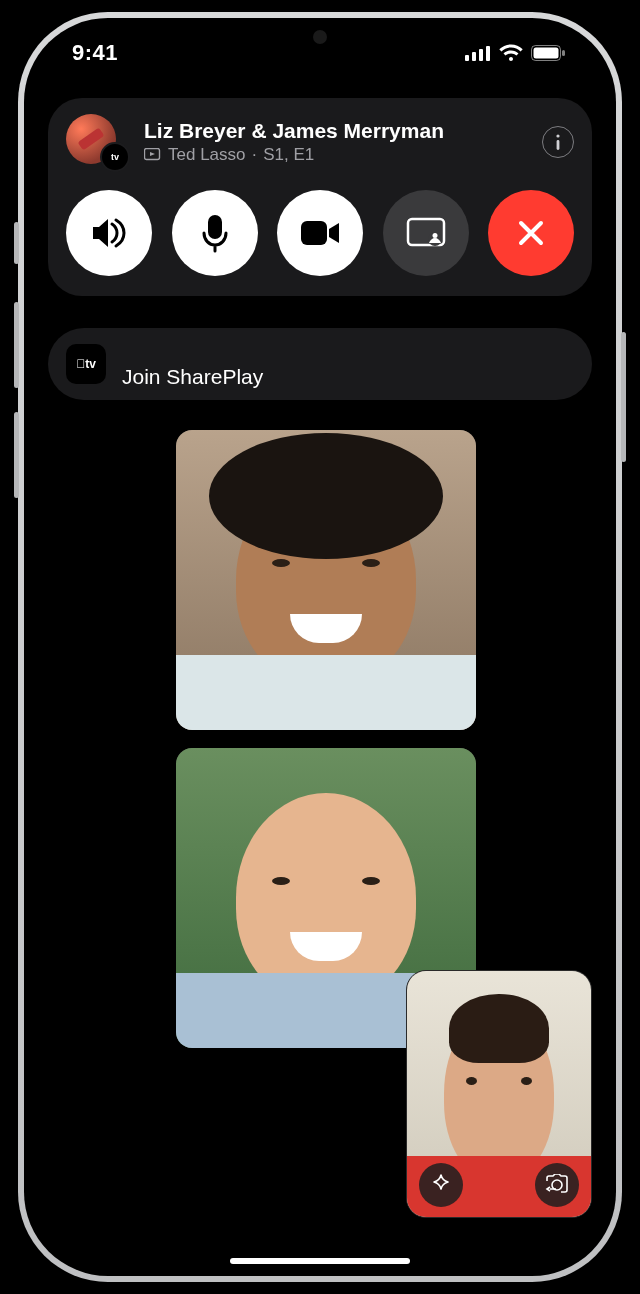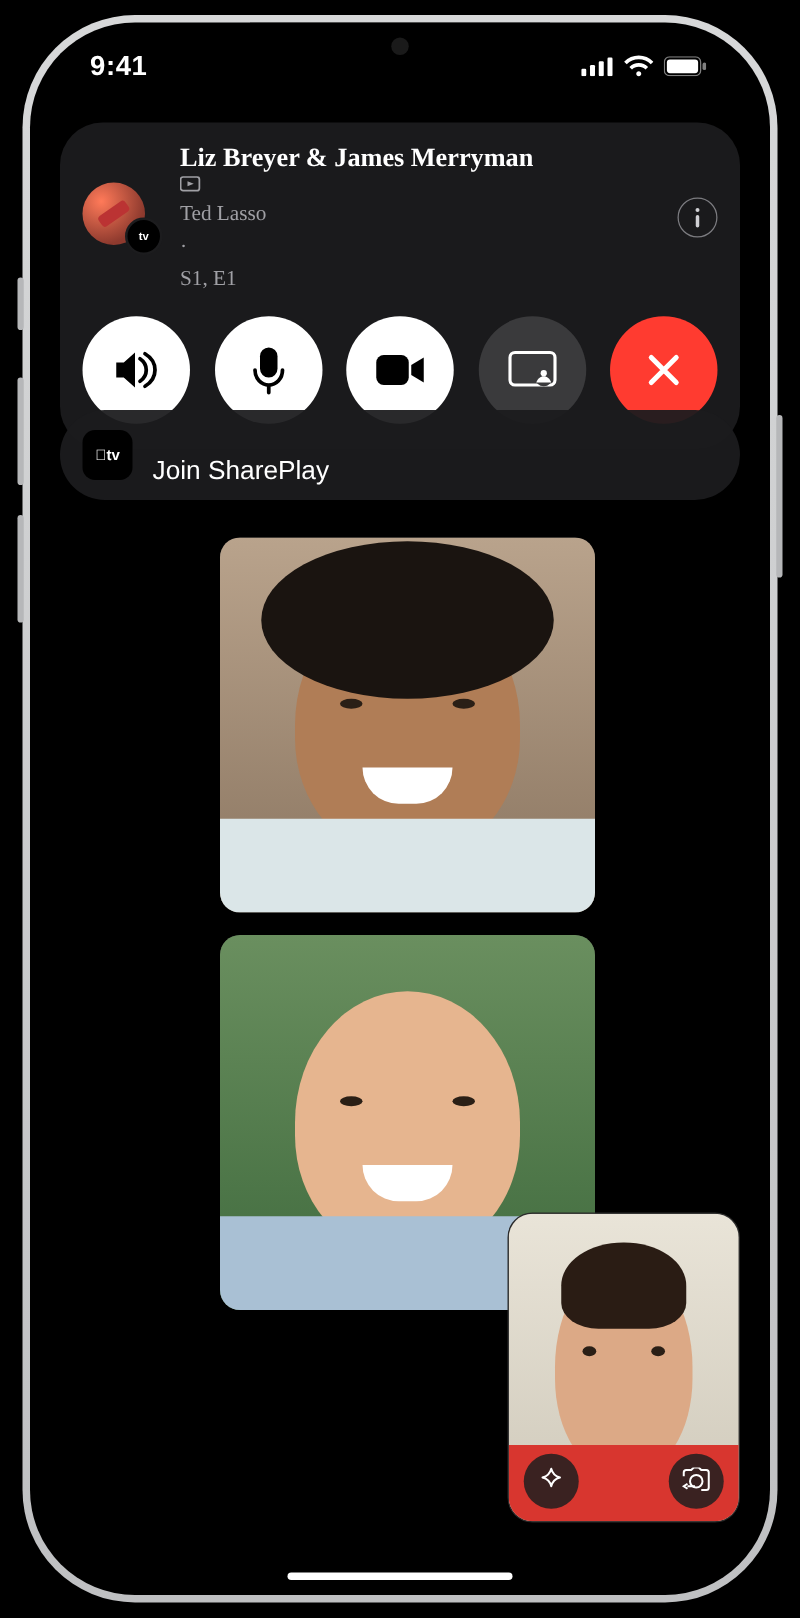--- a/index.html
+++ b/index.html
@@ -90,23 +90,23 @@
   }
   .avatar-tv {
     position:absolute;
     width:30px;height:30px;border-radius:50%;
     background:#000;
     border:2px solid #1c1c1e;
     bottom:-2px; right:0;
     display:flex;align-items:center;justify-content:center;
     color:#fff;font-size:9px;font-weight:600;
   }
-  .title-block { flex:1; min-width:0;font-family:Liberation Serif, serif; }
+  .title-block { flex:1; min-width:0; }
   .title { font-size:21px; font-weight:600; white-space:nowrap; overflow:hidden; text-overflow:ellipsis;}
-  .subtitle { font-size:17px; color:#a0a0a5; margin-top:2px; display:flex; gap:6px;flex-direction:column;}
+  .subtitle { font-size:17px; color:#a0a0a5; margin-top:2px; display:flex; align-items:center; gap:6px;}
   .info-btn {
     width:32px;height:32px;border-radius:50%;
     border:1.8px solid #7c7c80;
     display:flex;align-items:center;justify-content:center;
     color:#d0d0d4; flex:0 0 32px;
   }
 
   .controls-row {
     display:flex; gap:18px; margin-top:20px; justify-content:space-between;
   }

